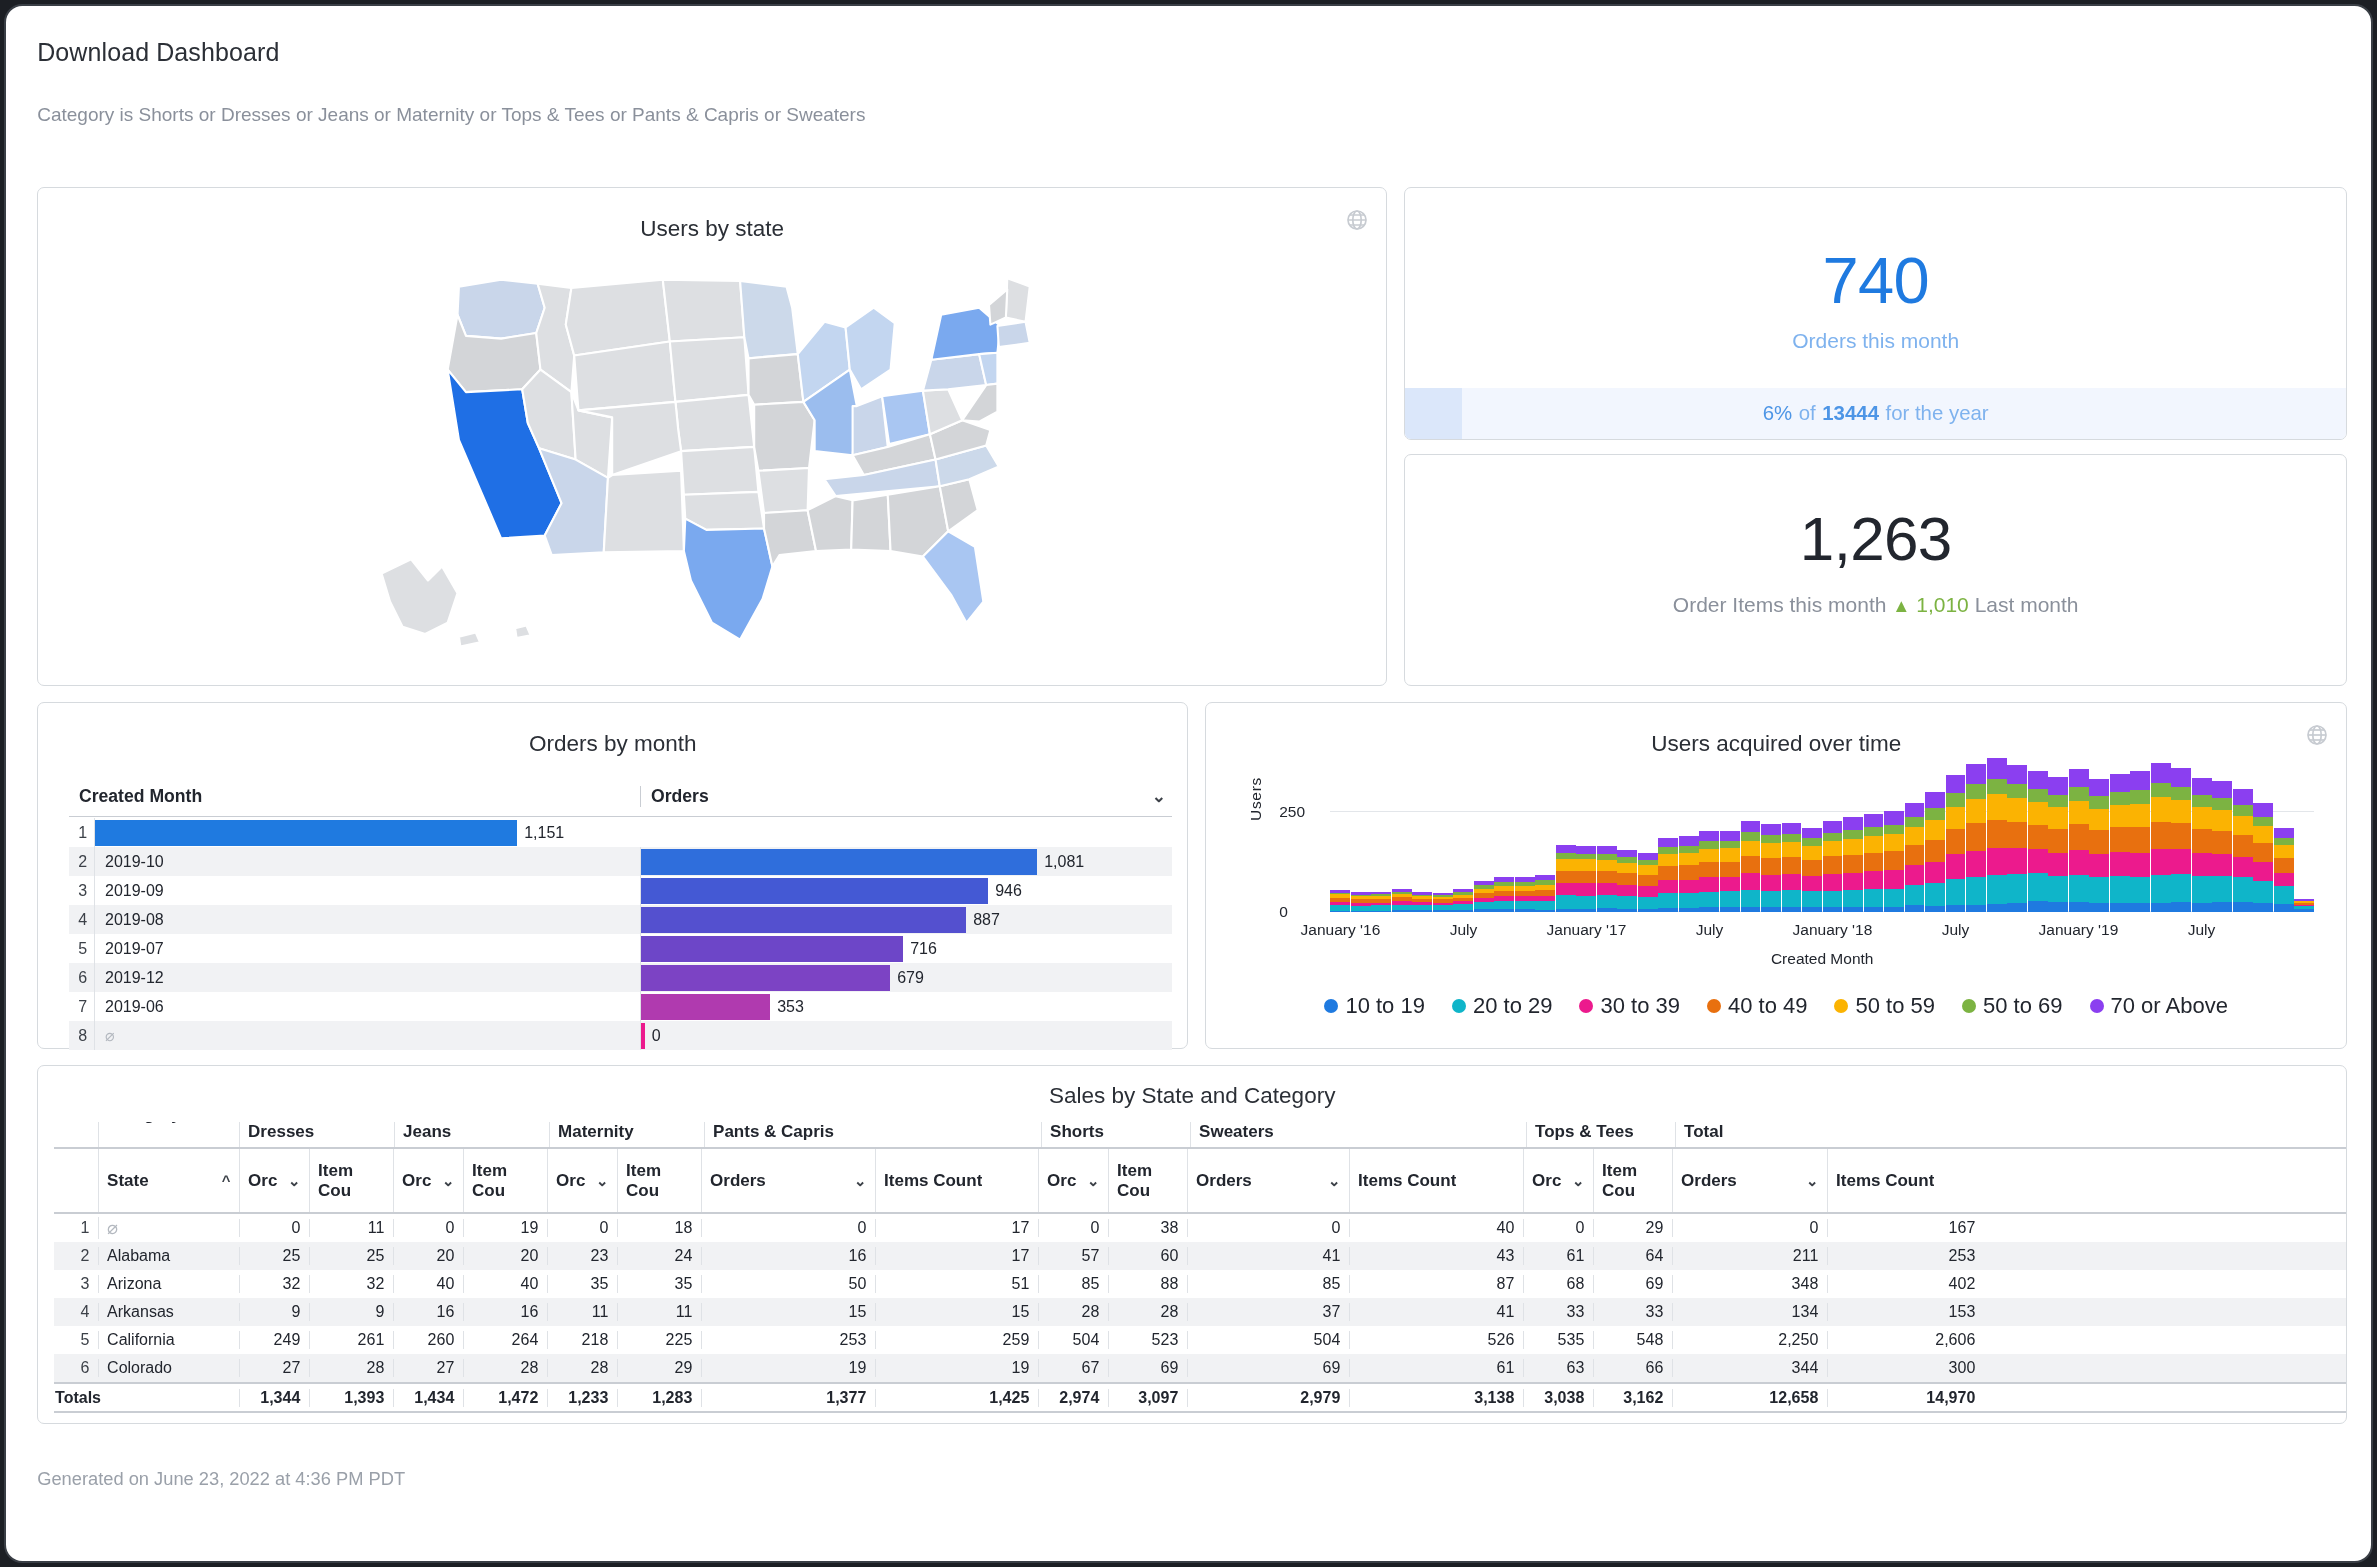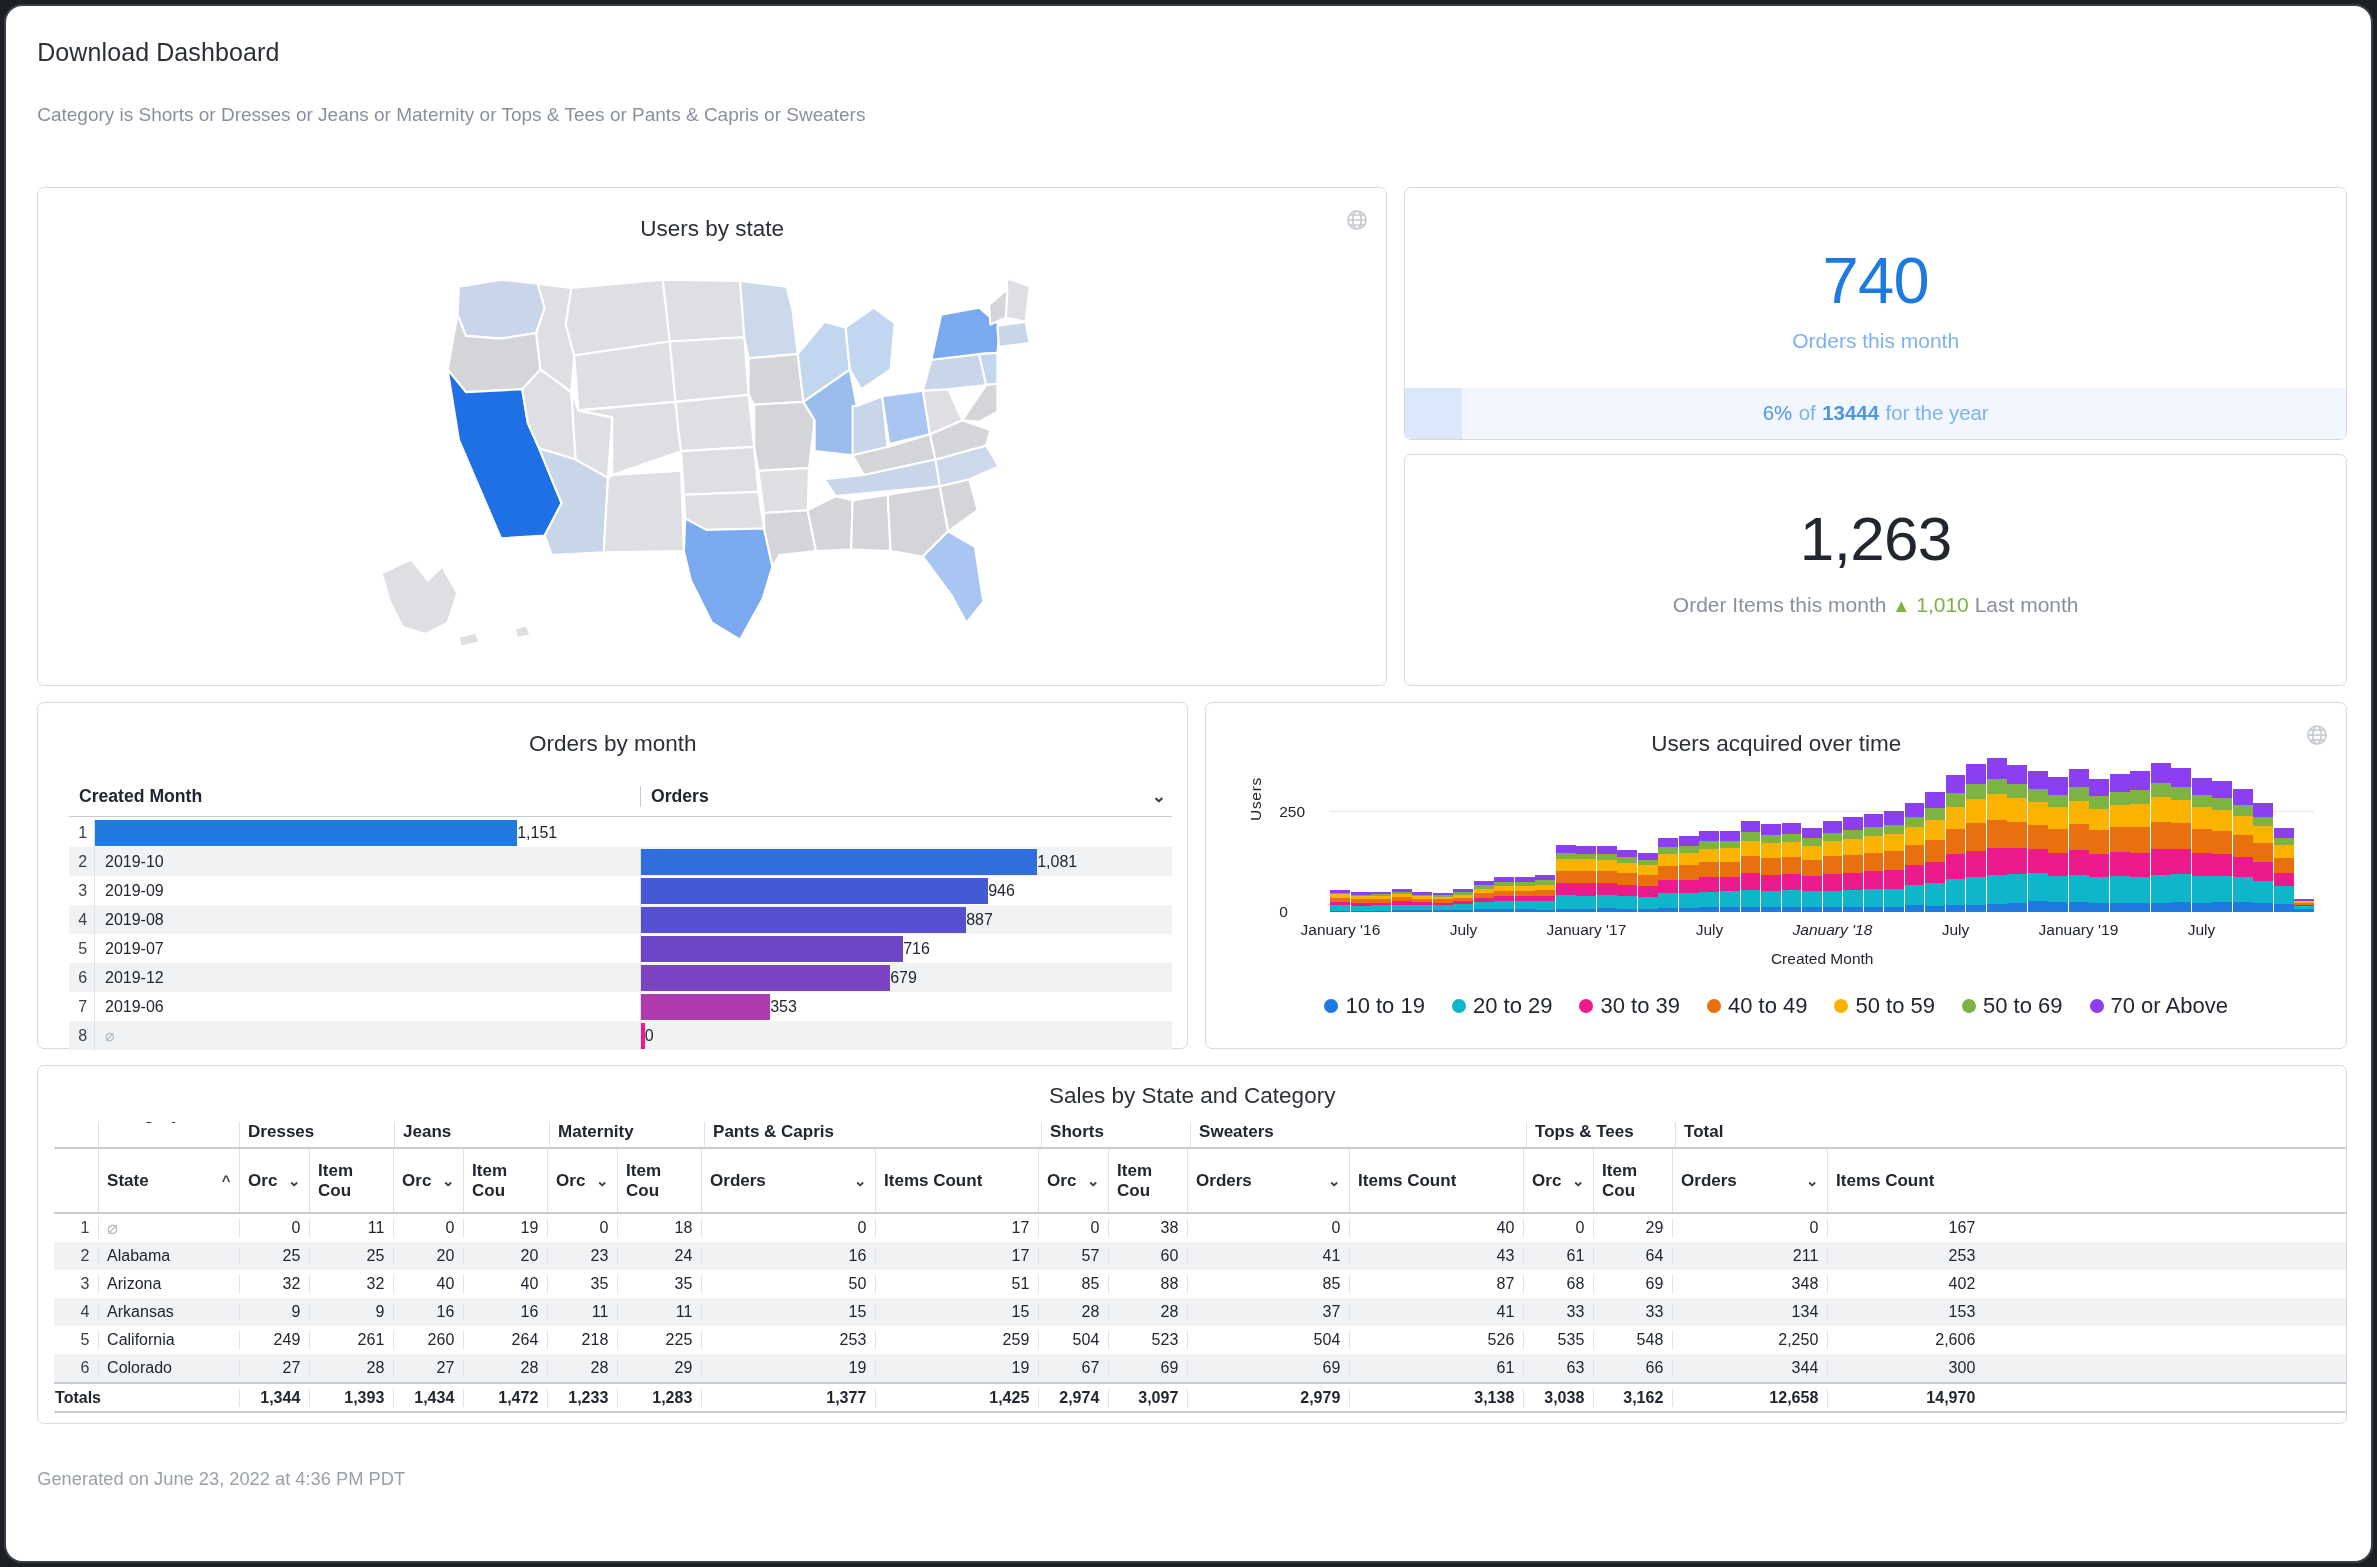--- a/index.html
+++ b/index.html
@@ -98,21 +98,21 @@
   .obm-head .h-orders{ flex:1; font-size:17.6px; font-weight:700; color:#22262e; padding-left:9.8px;
                        border-left:1.4px solid #c9cdd3; display:flex; align-items:center; justify-content:space-between; }
   .obm-head .caret{ font-size:17px; color:#3c4148; padding-right:5.6px; }
   .obm-rows{ position:absolute; left:31px; right:15.5px; top:115px; }
   .obm-row{ display:flex; align-items:stretch; height:29px; }
   .obm-row.alt{ background:#f1f2f4; }
   .obm-row .idx{ width:25px; font-size:16px; color:#3c4148; display:flex; align-items:center; justify-content:flex-end; padding-right:7px; }
   .obm-row .month{ width:546px; font-size:16px; color:#22262e; display:flex; align-items:center; padding-left:9.8px; border-left:1.4px solid #dfe2e6; }
   .obm-row .barcell{ flex:1; position:relative; border-left:1.4px solid #dfe2e6; display:flex; align-items:center; }
   .obm-bar{ height:26px; min-width:3.5px; }
-  .obm-val{ font-size:16px; color:#22262e; white-space:nowrap; }
+  .obm-val{ font-size:16px; color:#22262e; padding-left:7px; white-space:nowrap; }
   .obm-null{ color:#b3b8bf; font-size:16px; }
 
   
   #tile-uao{ left:1199px; top:696px; width:1142px; height:347px; }
   .uao-plot{ position:absolute; left:124px; top:77px; width:984px; height:132px; }
   .uao-ylabel{
     position:absolute; left:41px; top:118px; font-size:15.5px; color:#22262e;
     transform:rotate(-90deg); transform-origin:left top; letter-spacing:0.7px;
   }
   .uao-ytick{ position:absolute; font-size:15.5px; color:#22262e; right:0; }
@@ -843,21 +843,21 @@
             <div class="uao-seg" style="background: rgb(124, 179, 66); height: 6.25%;"></div>
             <div class="uao-seg" style="background: rgb(139, 63, 240); height: 9.375%;"></div>
           </div>
         </div>
     </div>
     <div class="uao-xlabels" id="uao-xlabels">
         <div class="uao-xtick" style="left: 1.04167%;">January '16</div>
         <div class="uao-xtick" style="left: 13.5417%;">July</div>
         <div class="uao-xtick" style="left: 26.0417%;">January '17</div>
         <div class="uao-xtick" style="left: 38.5417%;">July</div>
-        <div class="uao-xtick" style="left: 51.0417%; font-style: italic;">January '18</div>
+        <div class="uao-xtick" style="left: 51.0417%;">January '18</div>
         <div class="uao-xtick" style="left: 63.5417%;">July</div>
         <div class="uao-xtick" style="left: 76.0417%;">January '19</div>
         <div class="uao-xtick" style="left: 88.5417%;">July</div>
       </div>
     <div class="uao-xtitle">Created Month</div>
     <div class="uao-legend" id="uao-legend">
         <div class="leg-item">
           <span class="leg-dot" style="background:#1f7ae0"></span>
           <span class="leg-txt">10 to 19</span>
         </div>

